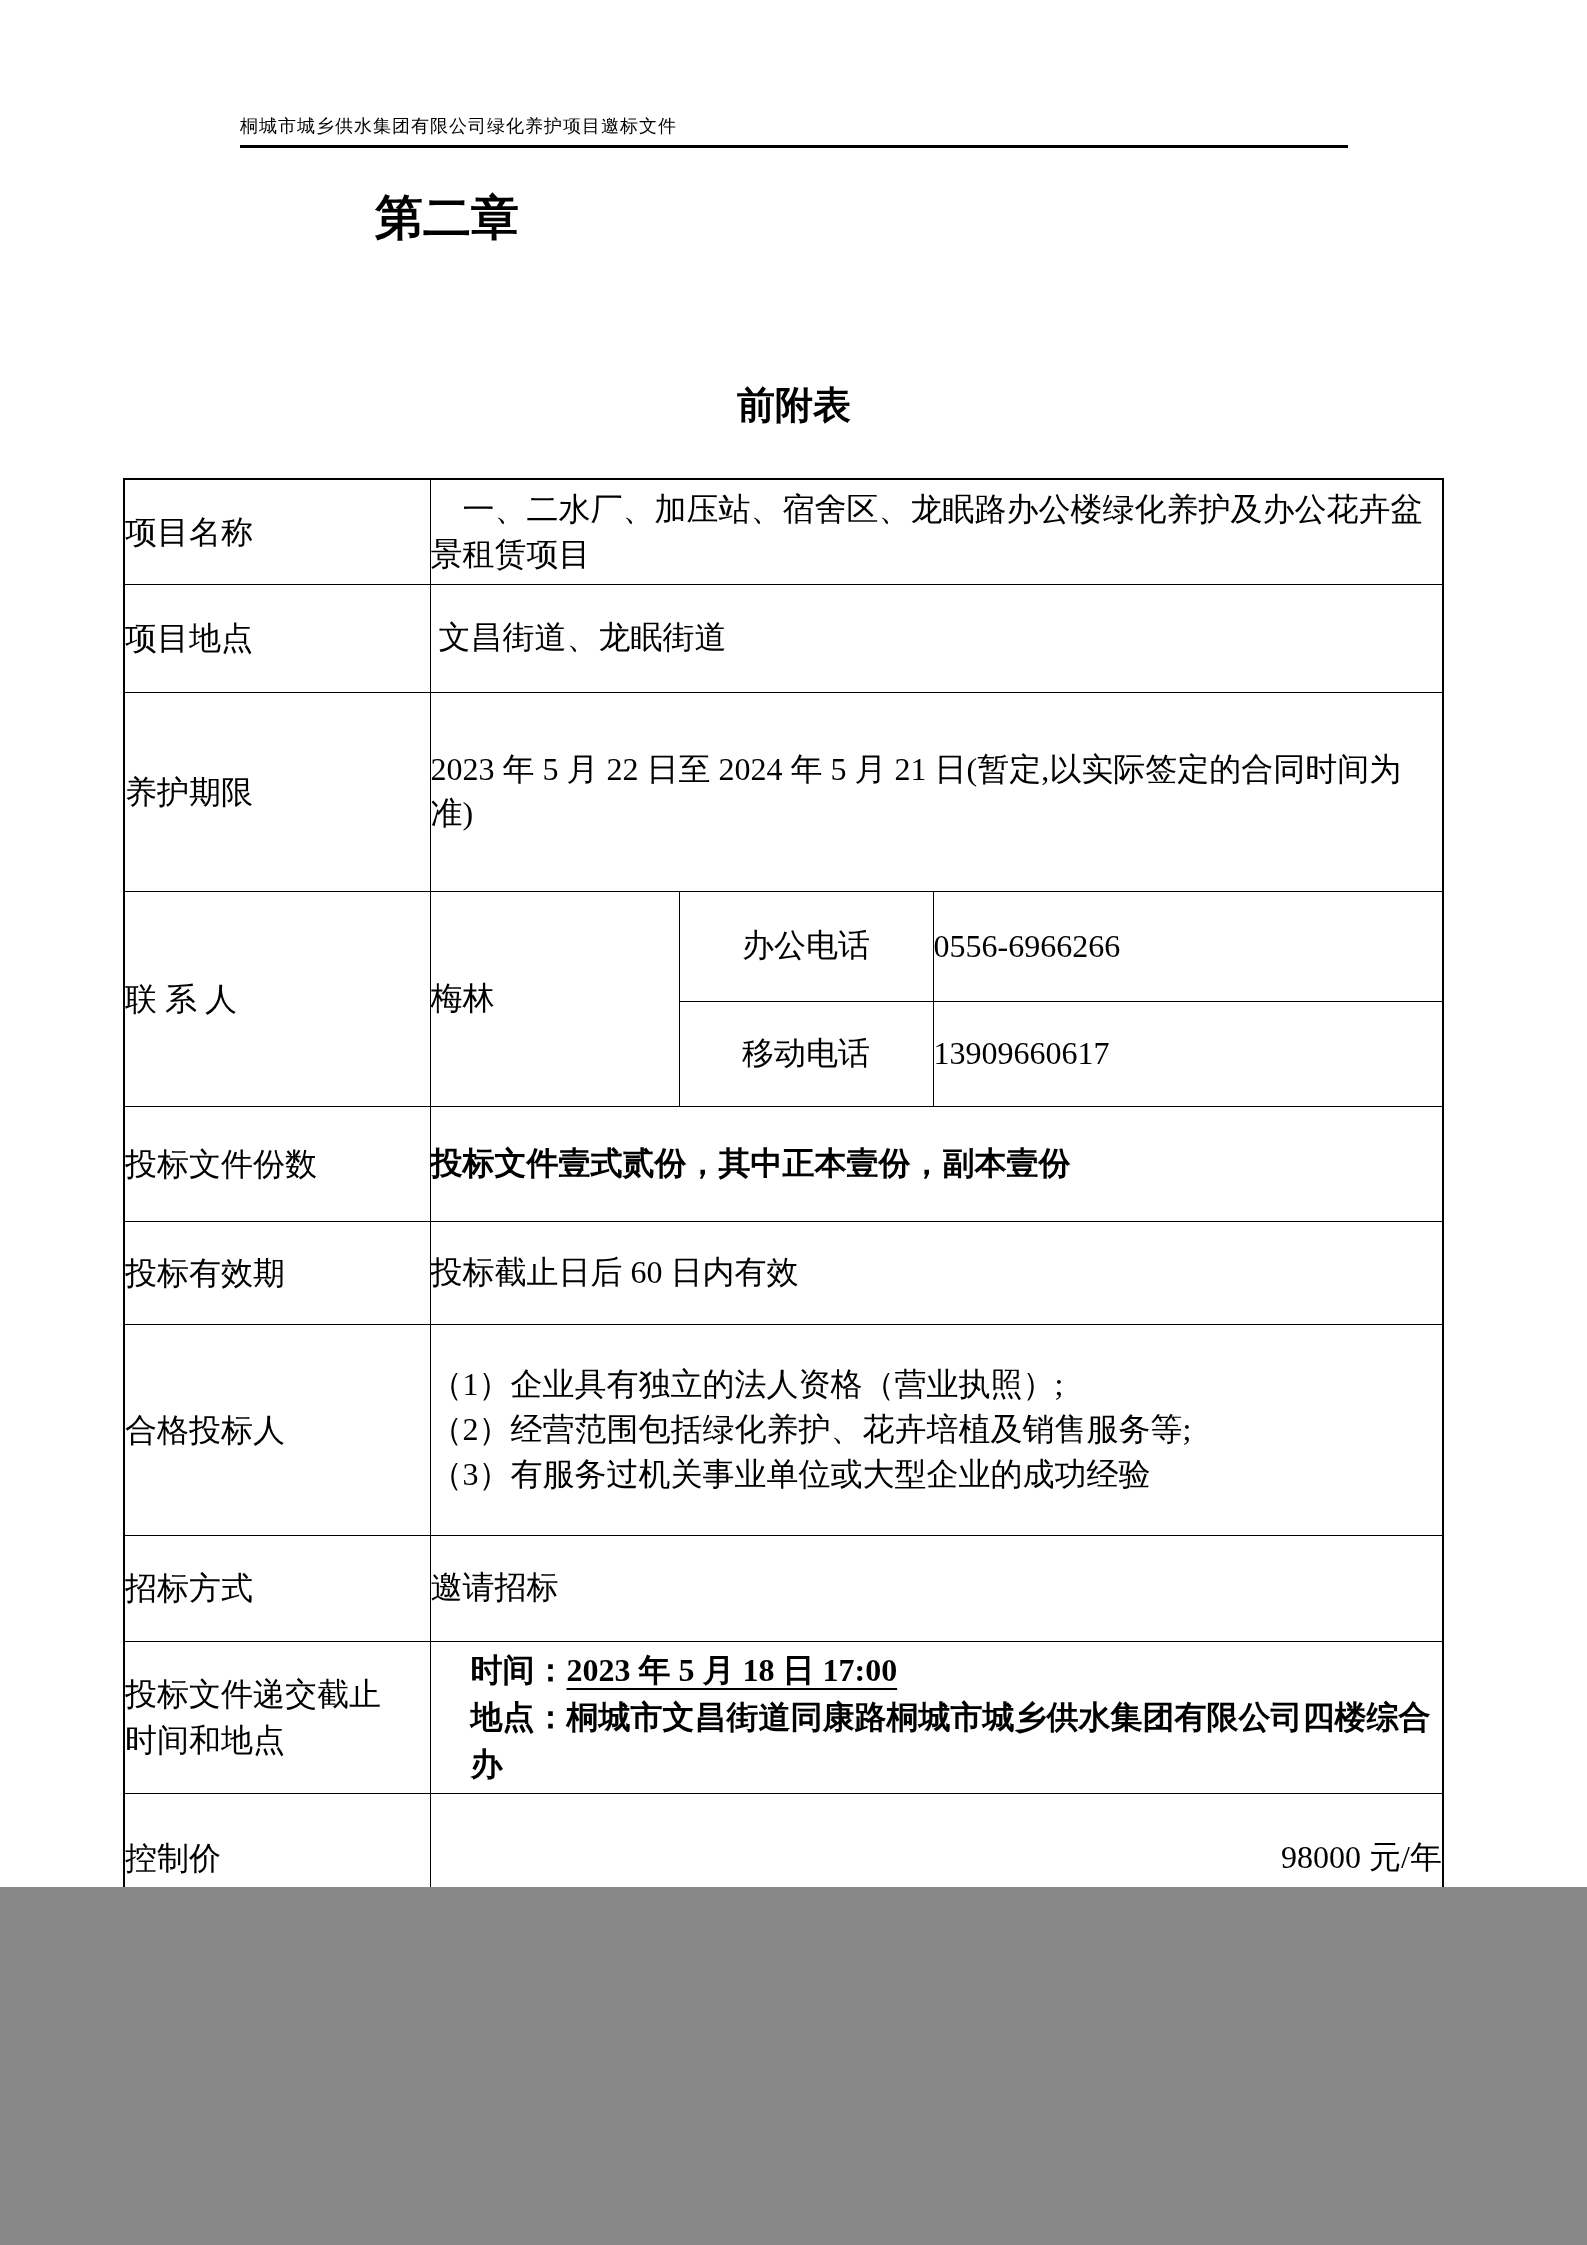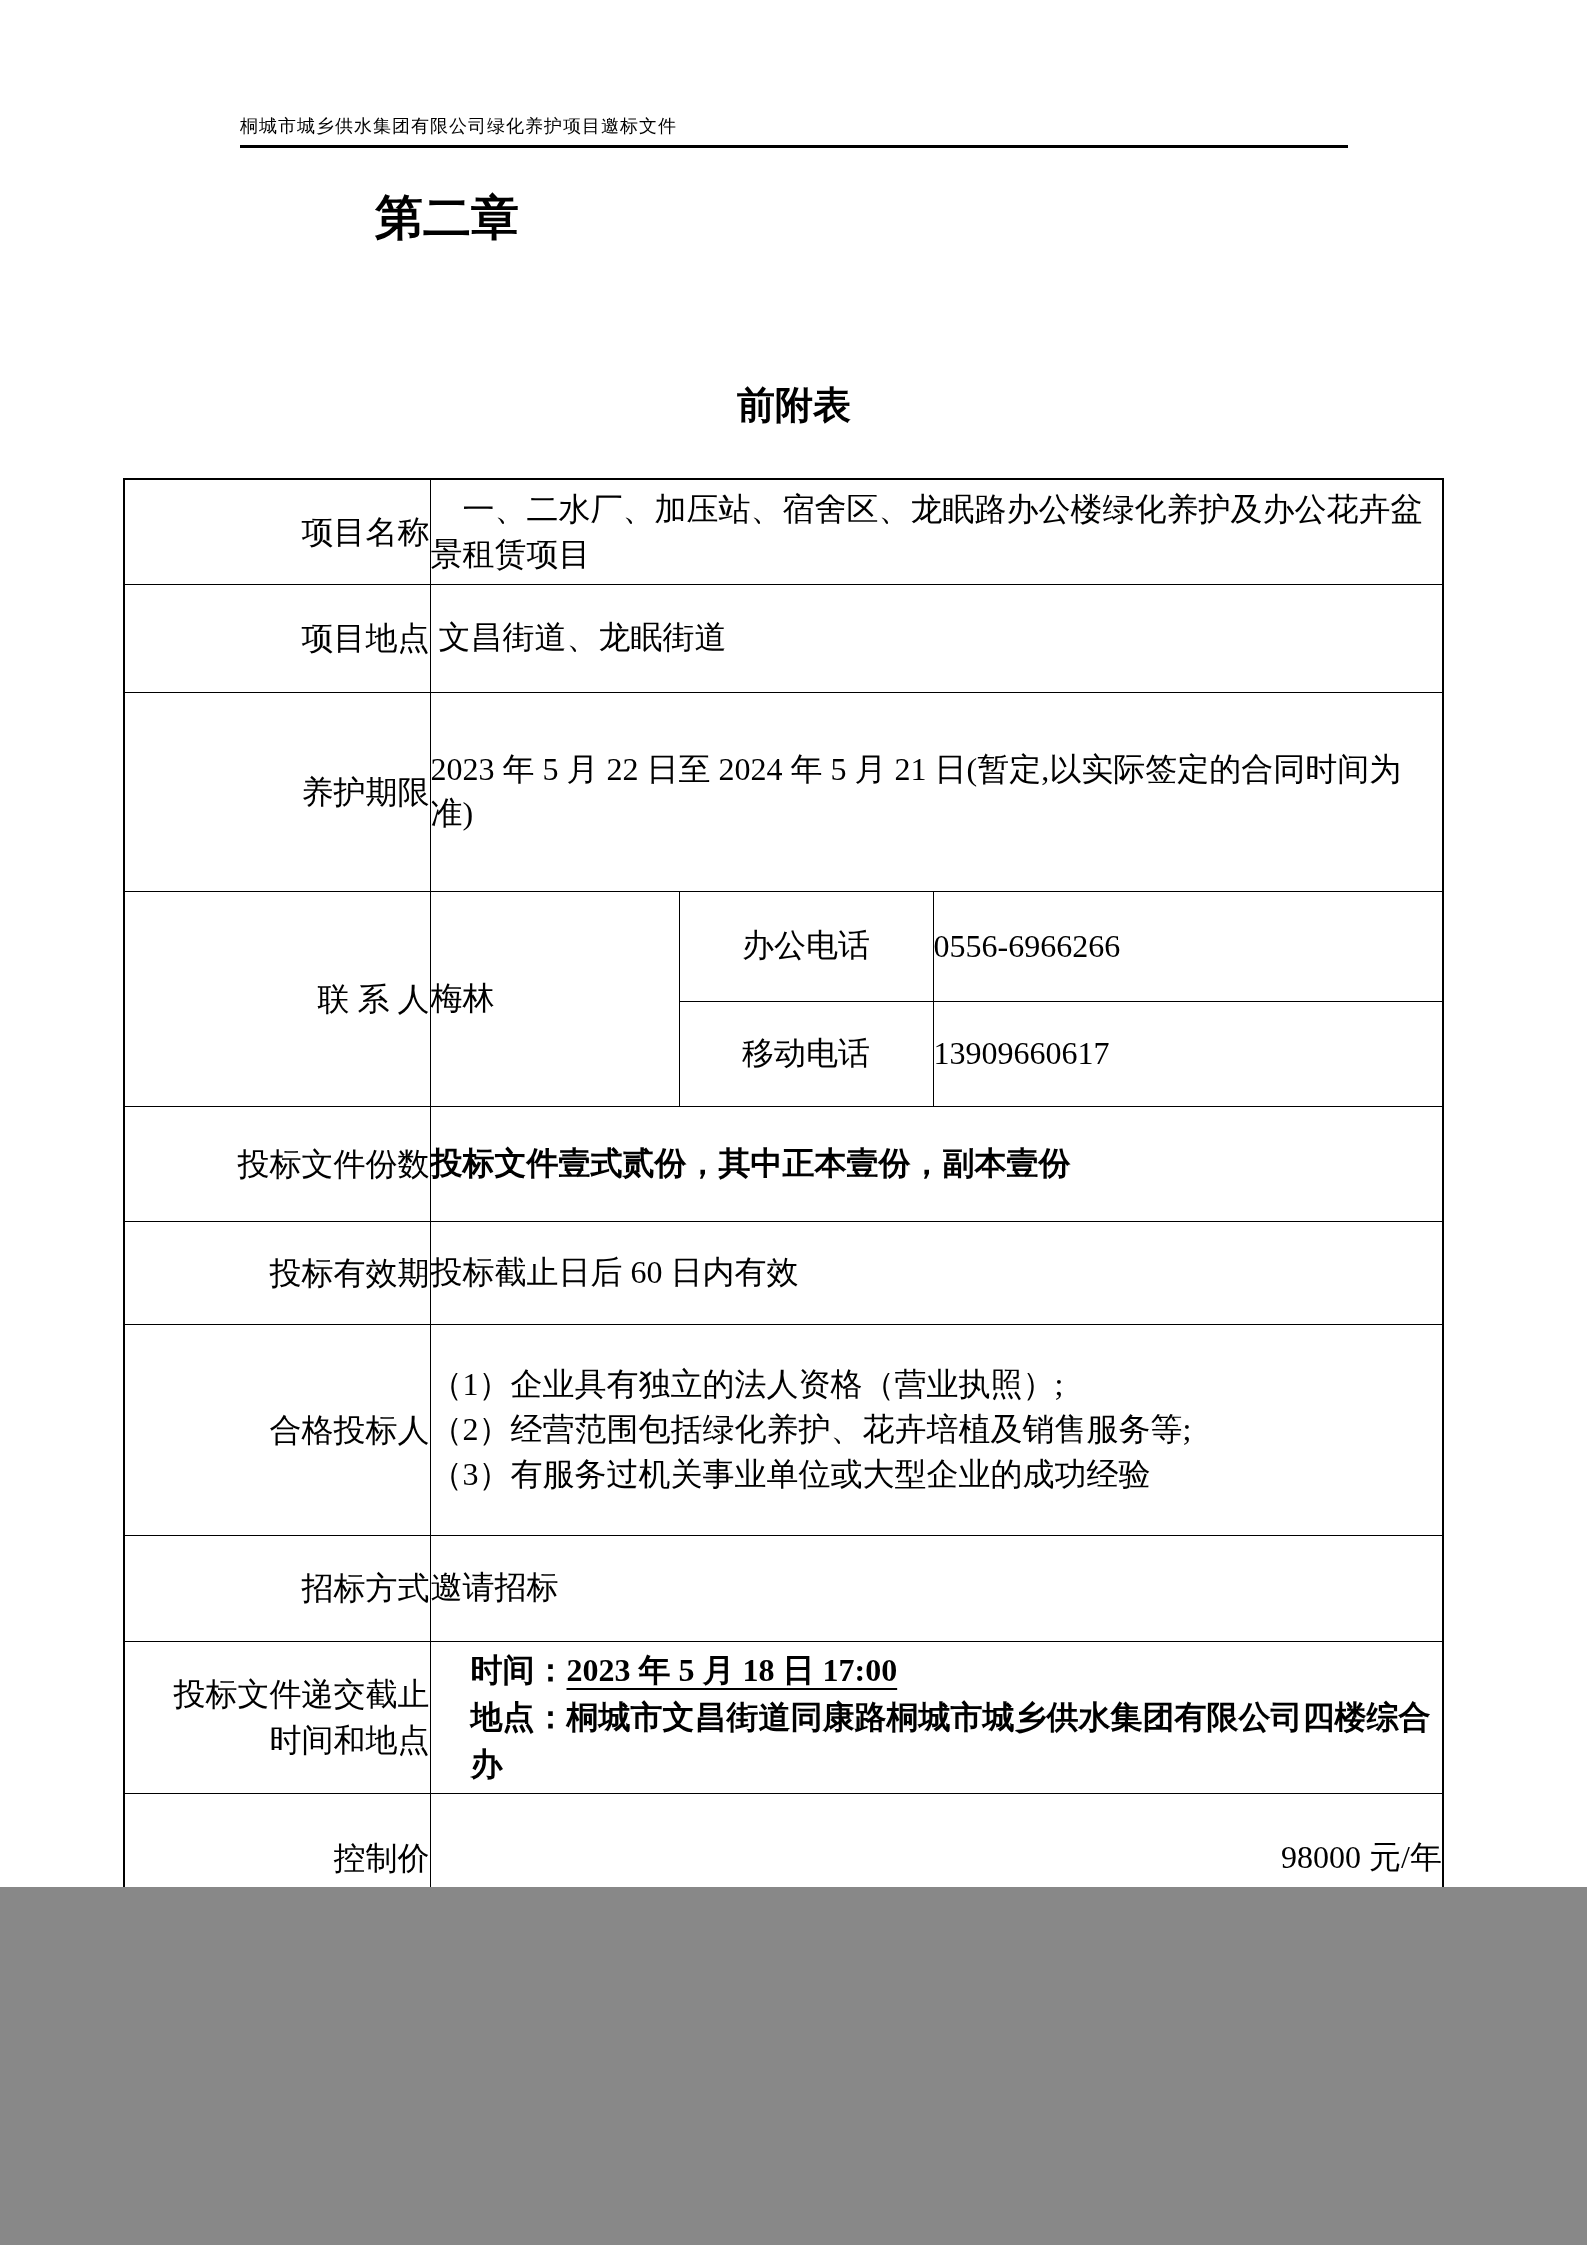--- a/index.html
+++ b/index.html
@@ -15,21 +15,21 @@
   .hdr-rule{position:absolute;left:240px;top:145px;width:1108px;height:3px;background:#000;}
   
   .title{position:absolute;left:375px;top:186px;font-size:48px;font-weight:bold;white-space:nowrap;display:flex;align-items:flex-start;}
   .title .gap{display:inline-block;width:180px;}
   
   .caption{position:absolute;left:240px;top:380px;width:1108px;text-align:center;font-size:38px;font-weight:bold;}
   
   .tbl-wrap{position:absolute;left:123px;top:478px;}
   table.front{border-collapse:collapse;table-layout:fixed;width:1319px;border:2px solid #000;}
   table.front td{border:1px solid #000;font-size:32px;vertical-align:middle;padding:0;overflow:hidden;}
-  td.lab{text-align:right;line-height:46px;}
+  td.lab{text-align:left;line-height:46px;}
   td.val{text-align:left;padding-left:13px;padding-right:8px;}
   td.val-center{text-align:right;}
   .ml-lines{line-height:45px;}
   .dl-lines{line-height:47px;padding-left:40px;}
   .bold{font-weight:bold;}
   .uline{text-decoration:underline;text-underline-offset:7px;text-decoration-thickness:2px;}
   td.phone-lab{text-align:center;}
   td.phone-val{text-align:left;padding-left:30px;font-family:Liberation Serif, serif;}
 </style>
 </head>

